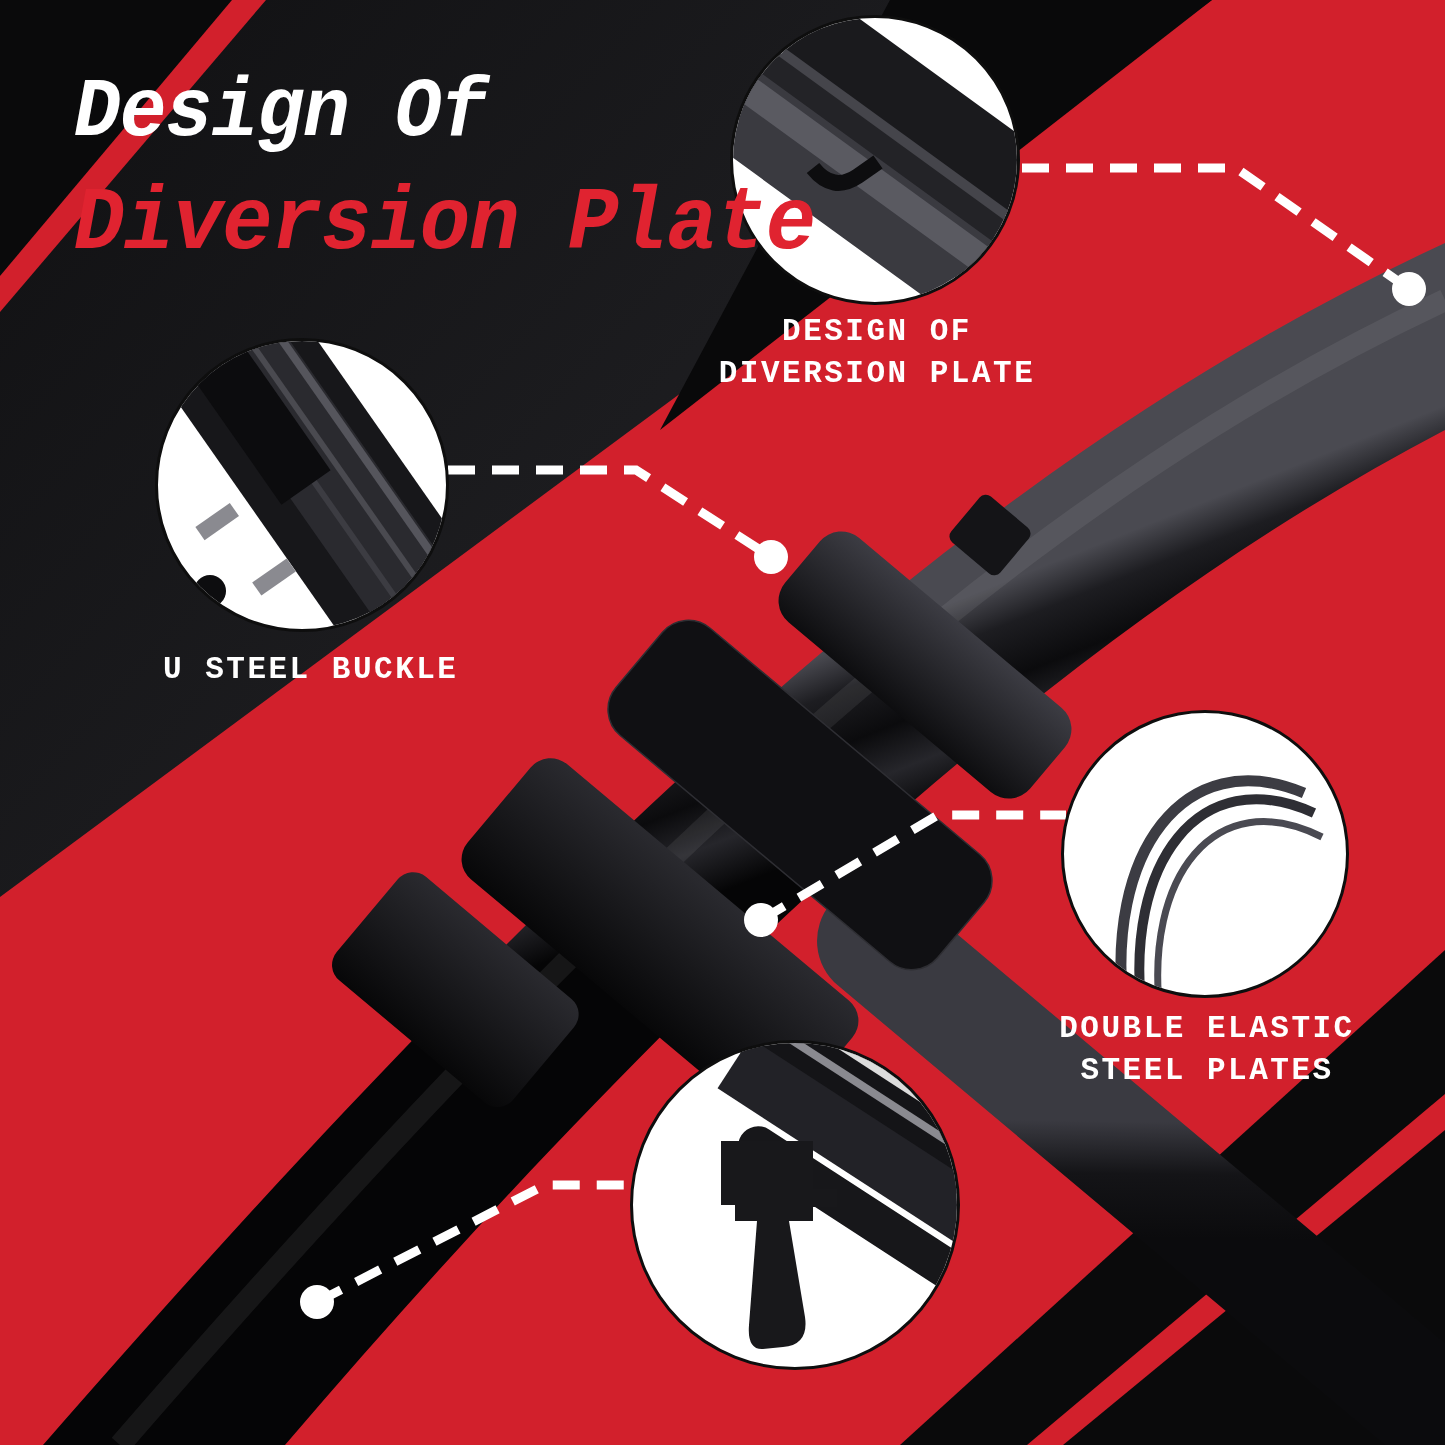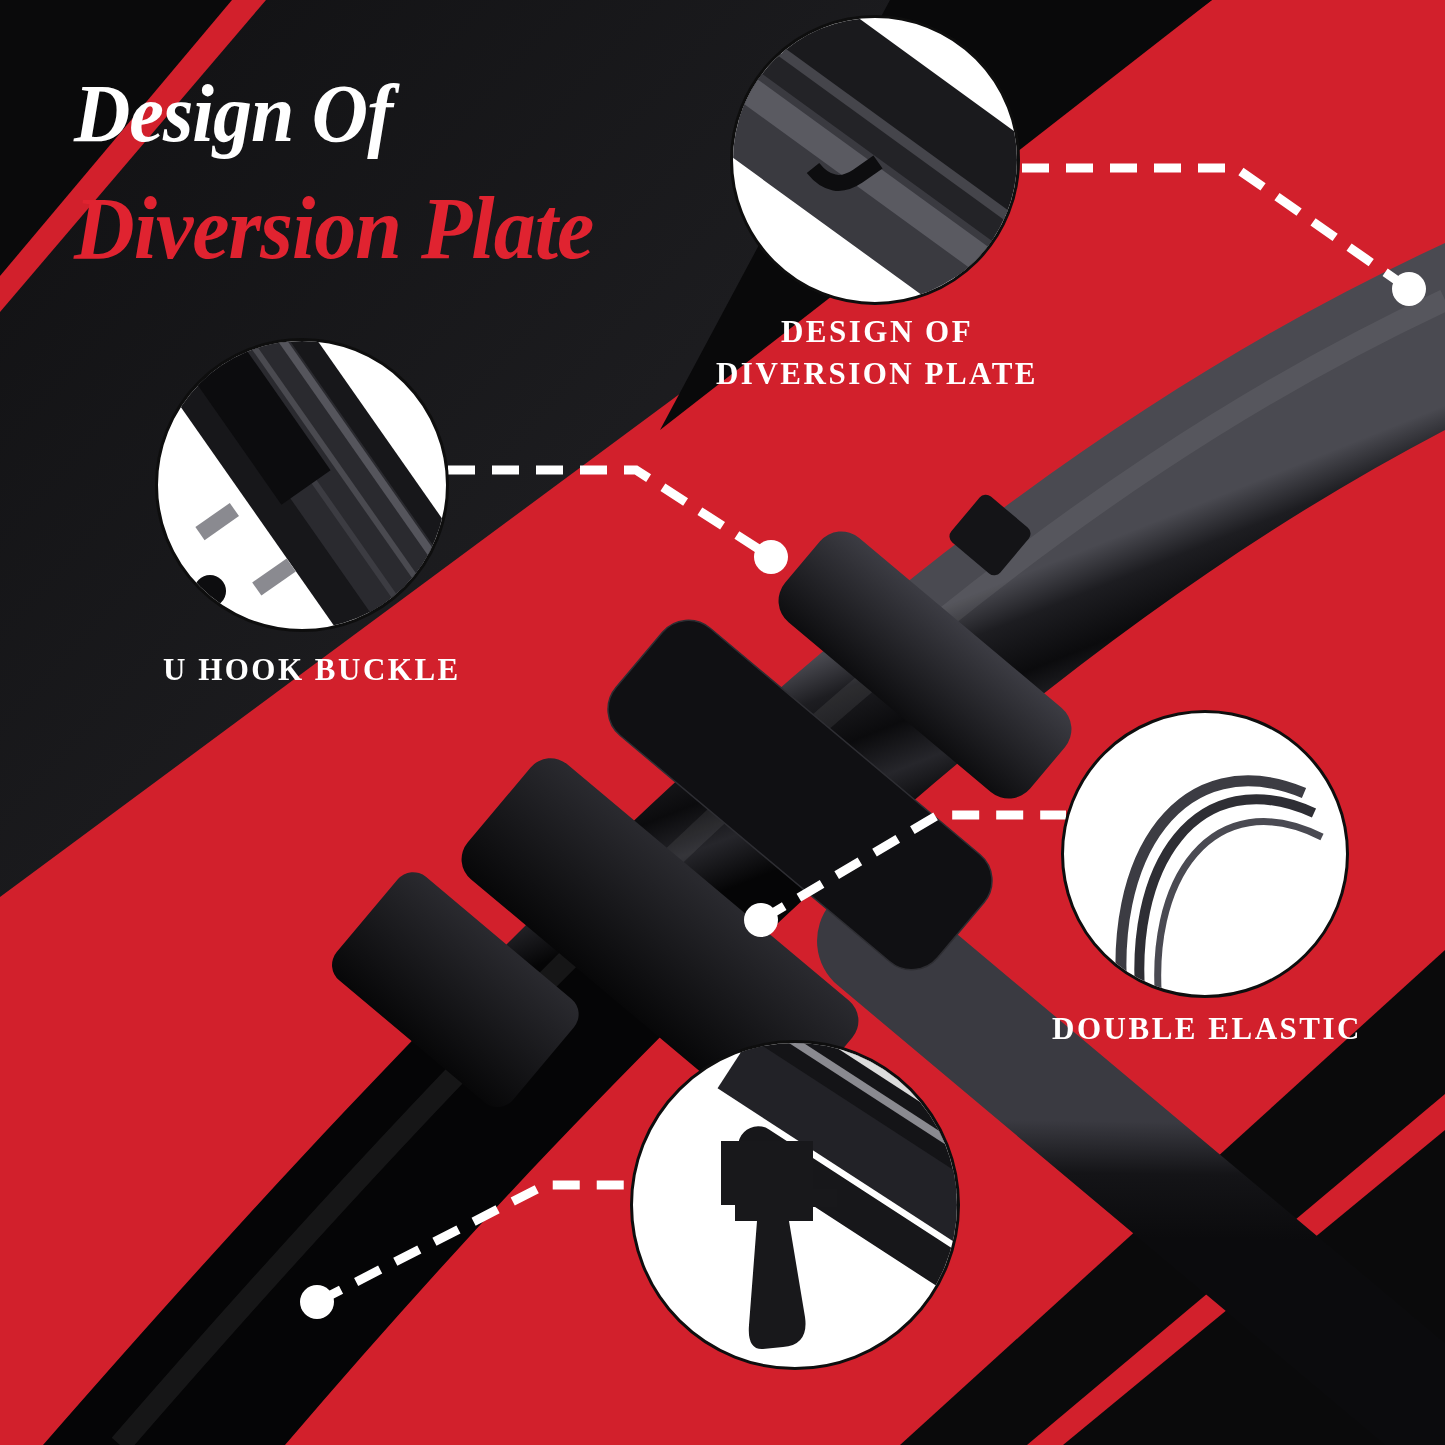--- a/index.html
+++ b/index.html
@@ -1,19 +1,19 @@
 <!DOCTYPE html>
 <html><head>
 <meta charset="utf-8">
 <style>
   html,body{margin:0;padding:0;background:#1a1a1c;}
   .stage{
     position:relative;width:1445px;height:1445px;overflow:hidden;
     background:#d2202c;
-    font-family:Liberation Serif, serif;
+    font-family:Liberation Mono, monospace;
   }
   .layer{position:absolute;inset:0;}
   
   .wedge-charcoal{
     background:linear-gradient(132deg,#101012 0%,#1d1d20 40%,#2b2b30 75%,#37373c 100%);
     clip-path:polygon(0 0,1212px 0,0 897px);
   }
   .wedge-blackband{
     background:#09090a;
     clip-path:polygon(890px 0,1212px 0,660px 430px);
@@ -167,18 +167,19 @@
 
   <div class="title">
     <div class="t1">Design Of</div>
     <div class="t2">Diversion Plate</div>
   </div>
 
   <div class="lbl center lbl-diversion">
     <div>DESIGN OF</div>
     <div>DIVERSION PLATE</div>
   </div>
-  <div class="lbl lbl-uhook">U HOOK BUCKLE</div>
+  <div class="lbl lbl-uhook">U STEEL BUCKLE</div>
   <div class="lbl center lbl-steel">
     <div>DOUBLE ELASTIC</div>
+    <div>STEEL PLATES</div>
   </div>
 
 </div>
 
 </body></html>

